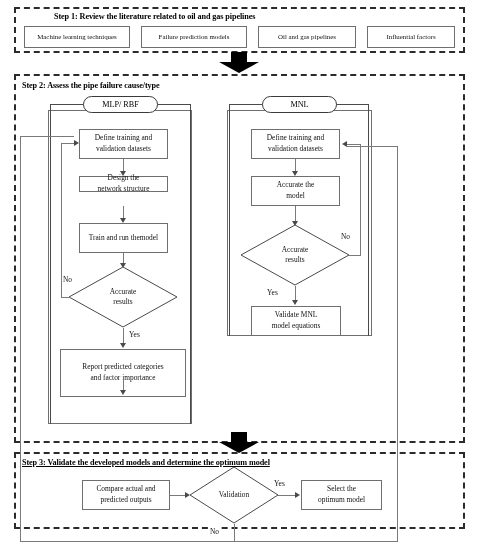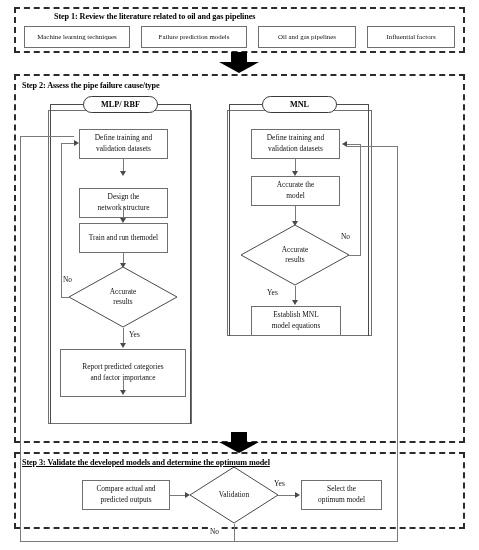--- a/index.html
+++ b/index.html
@@ -49,21 +49,21 @@
     background:transparent;
   }
 
   
   .rlabel{
     position:absolute;
     border:1.4px solid #3a3a3a;
     border-radius:9px;
     background:#fff;
     display:flex;align-items:center;justify-content:center;
-    font-weight:bold;
+    font-weight:normal;
     font-size:8.2px;
     box-sizing:border-box;
     z-index:6;
     color:#000;
   }
 
   
   .ln{position:absolute;background:#7a7a7a;}
   .ln.h{height:1px;}
   .ln.v{width:1px;}
@@ -126,21 +126,21 @@
     <span>MLP/ RBF</span>
   </div>
 
   <div class="pbox" style="left:79px;top:129px;width:89px;height:30px;flex-direction:column;">
     <span>Define training and</span>
     <span>validation datasets</span>
   </div>
   <div class="ln v" style="left:123px;top:159px;height:15px;"></div>
   <div class="ah down" style="left:120px;top:171px;"></div>
 
-  <div class="pbox" style="left:79px;top:188px;width:89px;height:30px;flex-direction:column;">
+  <div class="pbox" style="left:79px;top:176px;width:89px;height:16px;flex-direction:column;">
     <span>Design the</span>
     <span>network structure</span>
   </div>
   <div class="ln v" style="left:123px;top:206px;height:15px;"></div>
   <div class="ah down" style="left:120px;top:218px;"></div>
 
   <div class="pbox" style="left:79px;top:223px;width:89px;height:30px;">
     <span>Train and run the</span>
     <span>model</span>
   </div>
@@ -213,21 +213,21 @@
   <div class="ln v" style="left:360px;top:144px;height:112px;"></div>
   <div class="ln h" style="left:347px;top:144px;width:14px;"></div>
   <div class="ah left" style="left:342px;top:141px;"></div>
   <div class="blab" style="left:341px;top:232px;">No</div>
 
   <div class="ln v" style="left:295px;top:286px;height:17px;"></div>
   <div class="ah down" style="left:292px;top:300px;"></div>
   <div class="blab" style="left:267px;top:288px;">Yes</div>
 
   <div class="pbox" style="left:251px;top:306px;width:90px;height:30px;flex-direction:column;">
-    <span>Establish MNL</span>
+    <span>Validate MNL</span>
     <span>model equations</span>
   </div>
 
   <div class="ln h dk" style="left:229px;top:104px;width:34px;"></div>
   <div class="ln v dk" style="left:229px;top:104px;height:232px;"></div>
   <div class="ln h dk" style="left:336px;top:104px;width:33px;"></div>
   <div class="ln v dk" style="left:368px;top:104px;height:232px;"></div>
 
   <div class="ln v" style="left:20px;top:136px;height:405px;"></div>
   <div class="ln h" style="left:20px;top:136px;width:54px;"></div>

